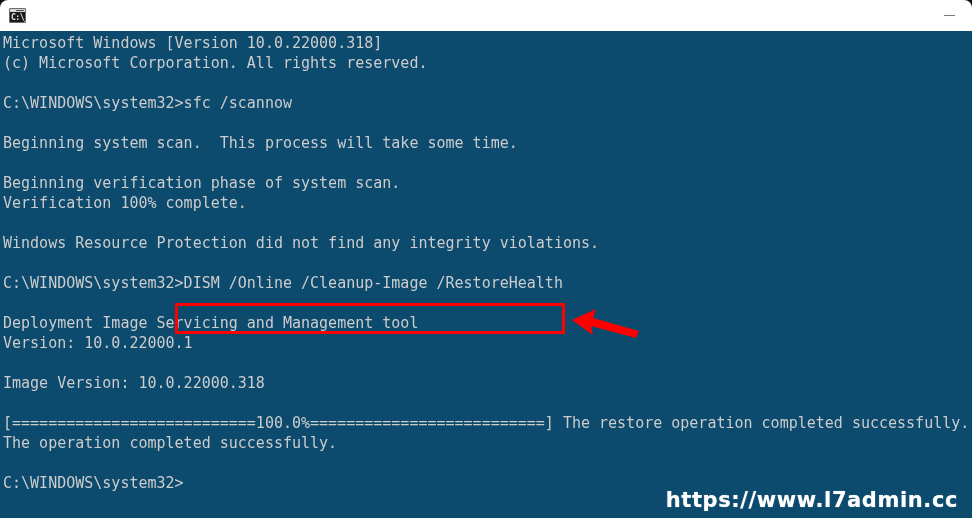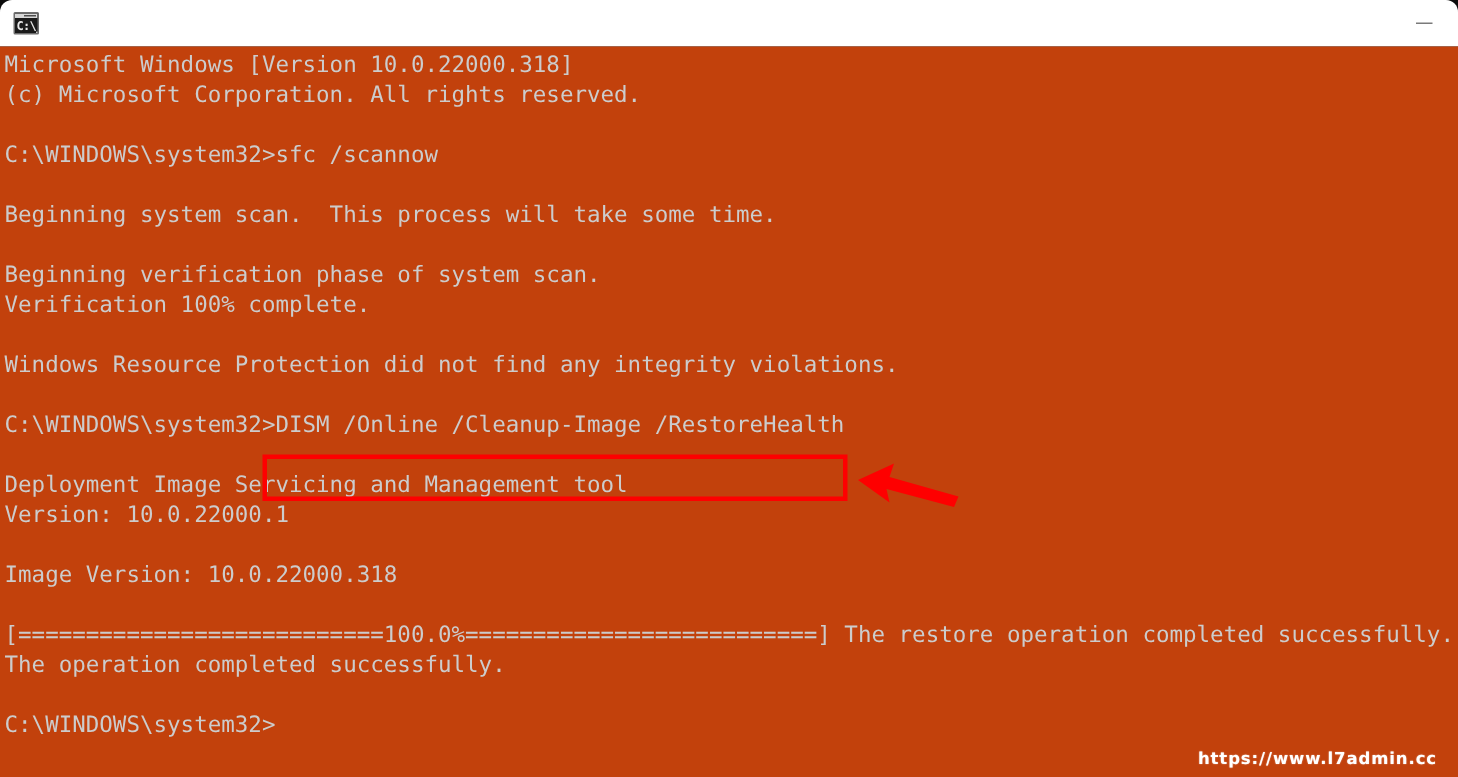--- a/index.html
+++ b/index.html
@@ -102,21 +102,21 @@
     background: #7a7a7a;
   }
 
   
   #console {
     position: absolute;
     left: 0;
     top: 31px;
     width: 972px;
     height: 487px;
-    background: #c2410c;
+    background: #0c4a6e;
     overflow: hidden;
   }
   #console-text {
     position: absolute;
     left: 3px;
     top: 2px;
     margin: 0;
     color: #cccccc;
     font-family: "DejaVu Sans Mono", monospace;
     font-size: 15px;
@@ -146,21 +146,21 @@
   }
 
   
   #watermark {
     position: absolute;
     right: 14px;
     bottom: 6px;
     color: #ffffff;
     font-family: "DejaVu Sans", sans-serif;
     font-weight: bold;
-    font-size: 11px;
+    font-size: 21px;
     letter-spacing: 0.6px;
     white-space: nowrap;
     text-shadow: 0 0 1px rgba(255,255,255,0.6);
   }
 </style>
 </head>
 <body>
 
 <div id="window">
 

